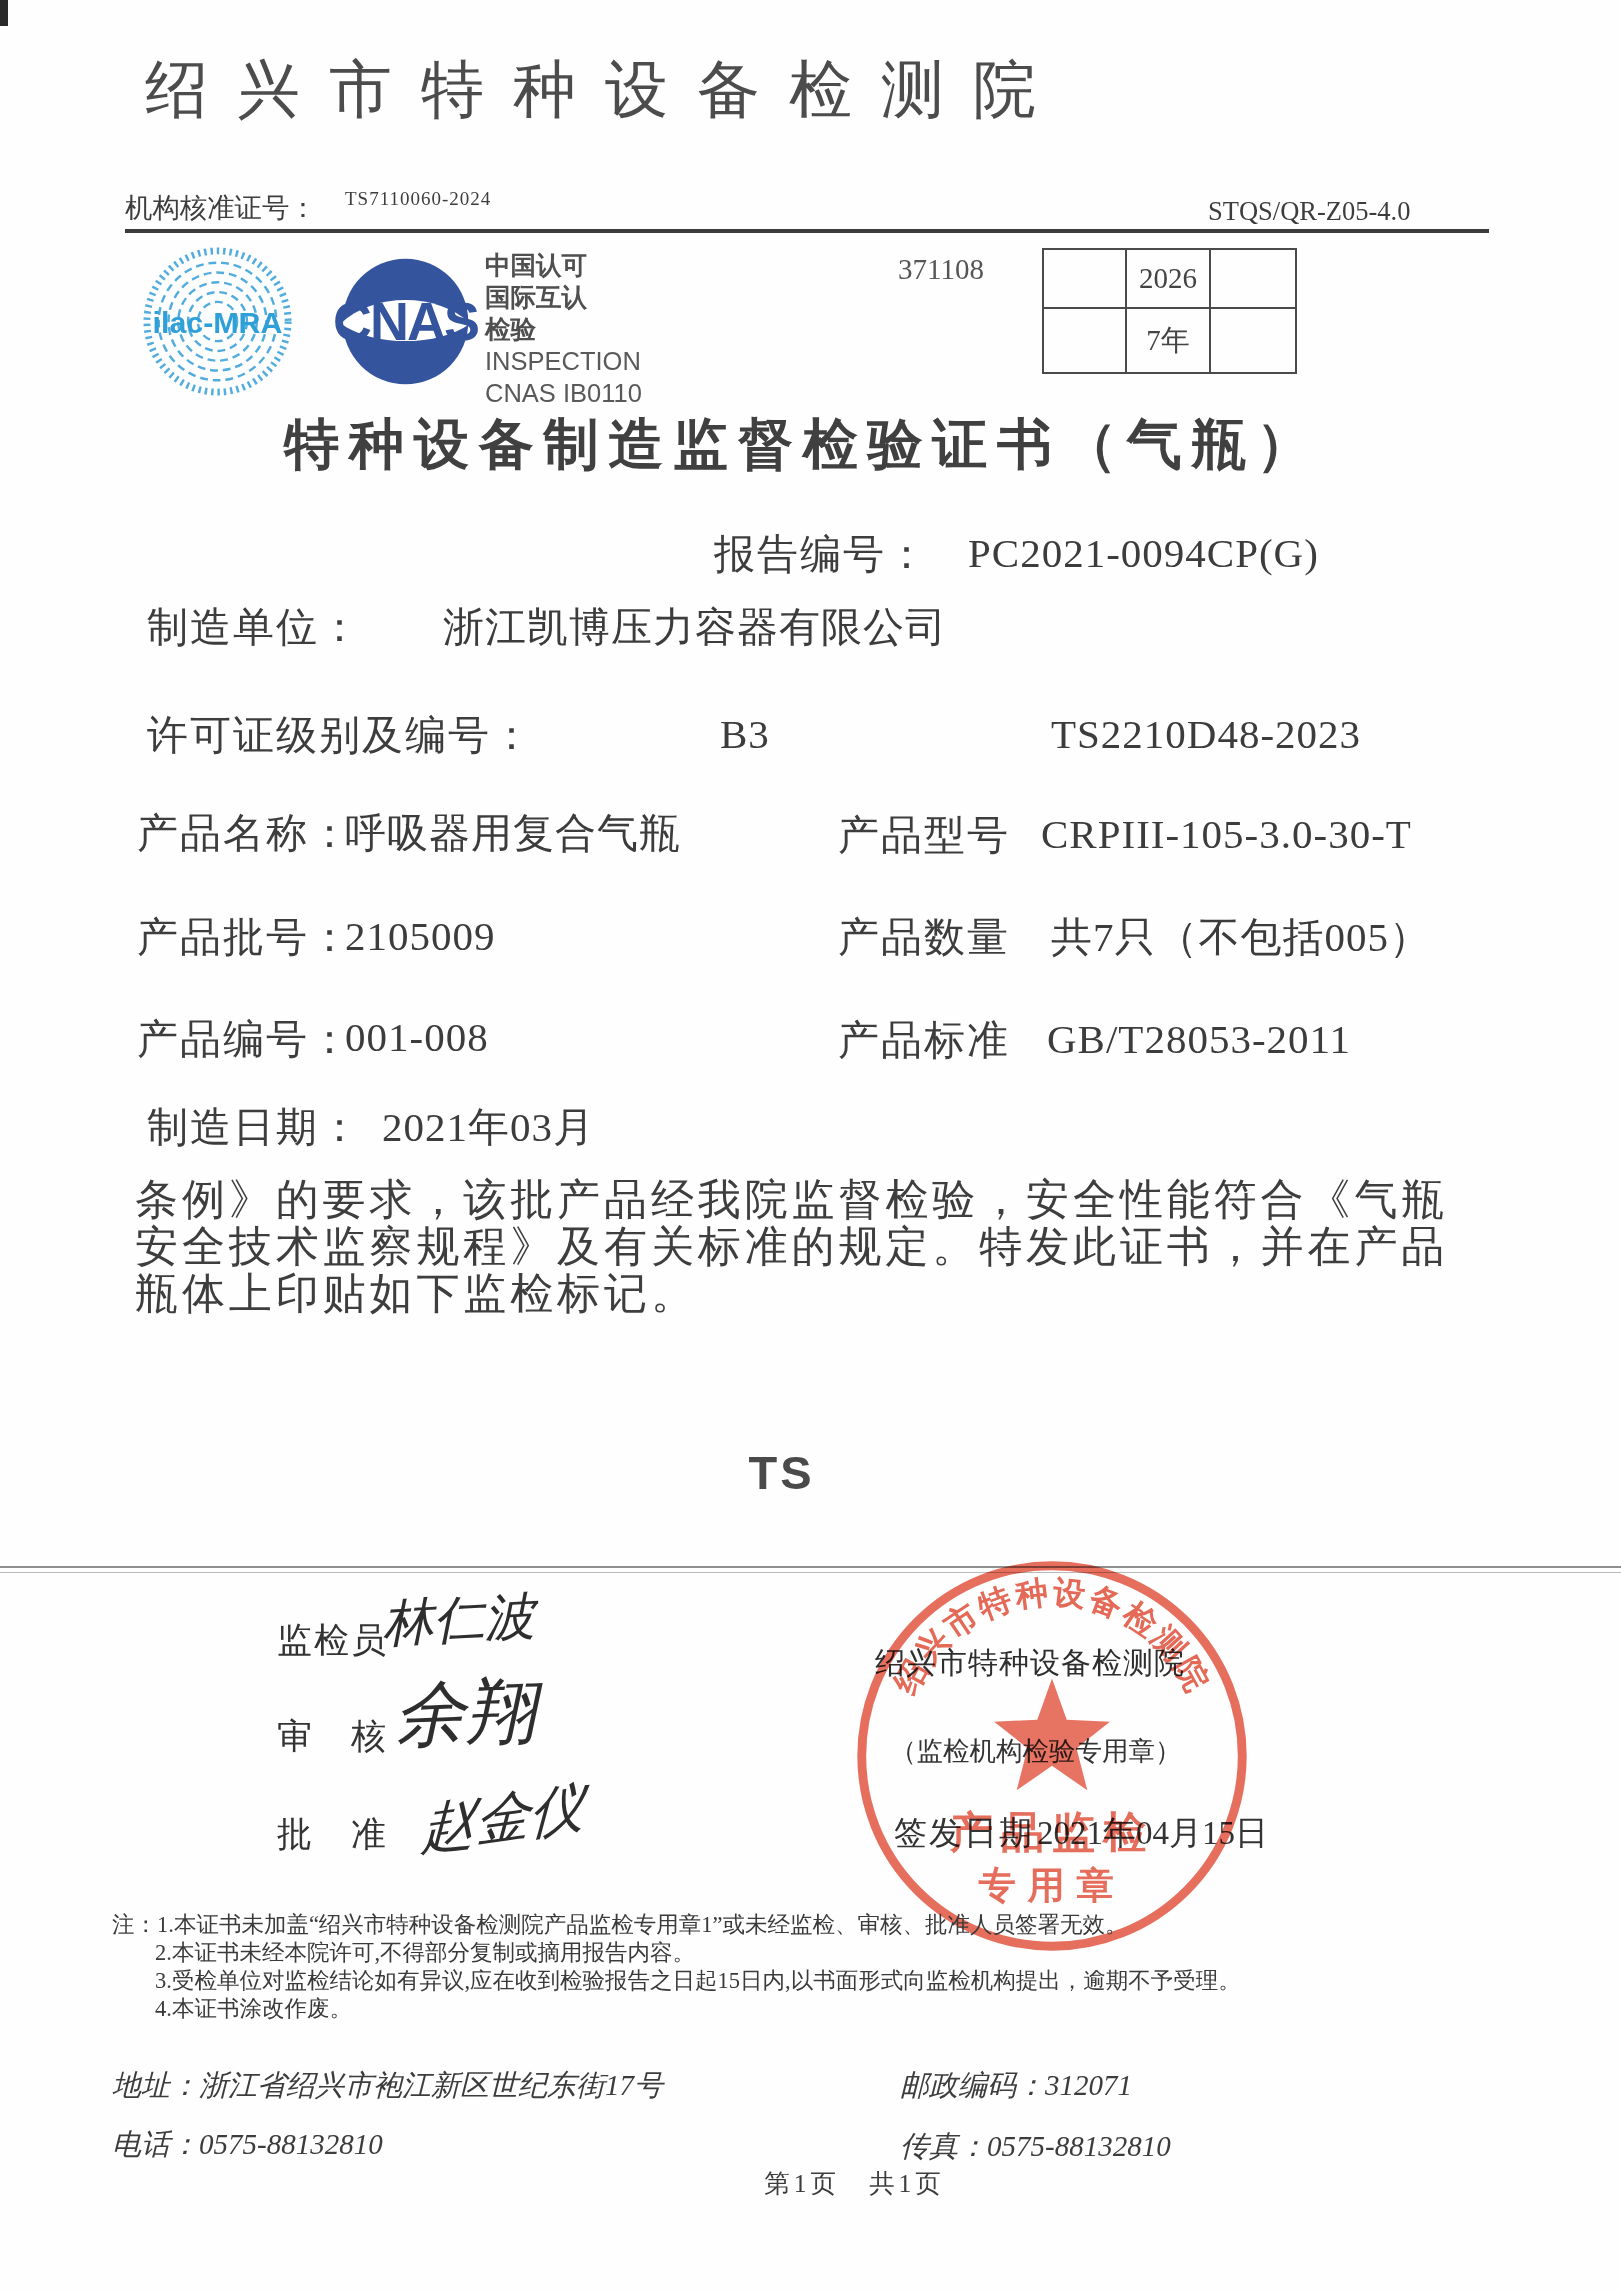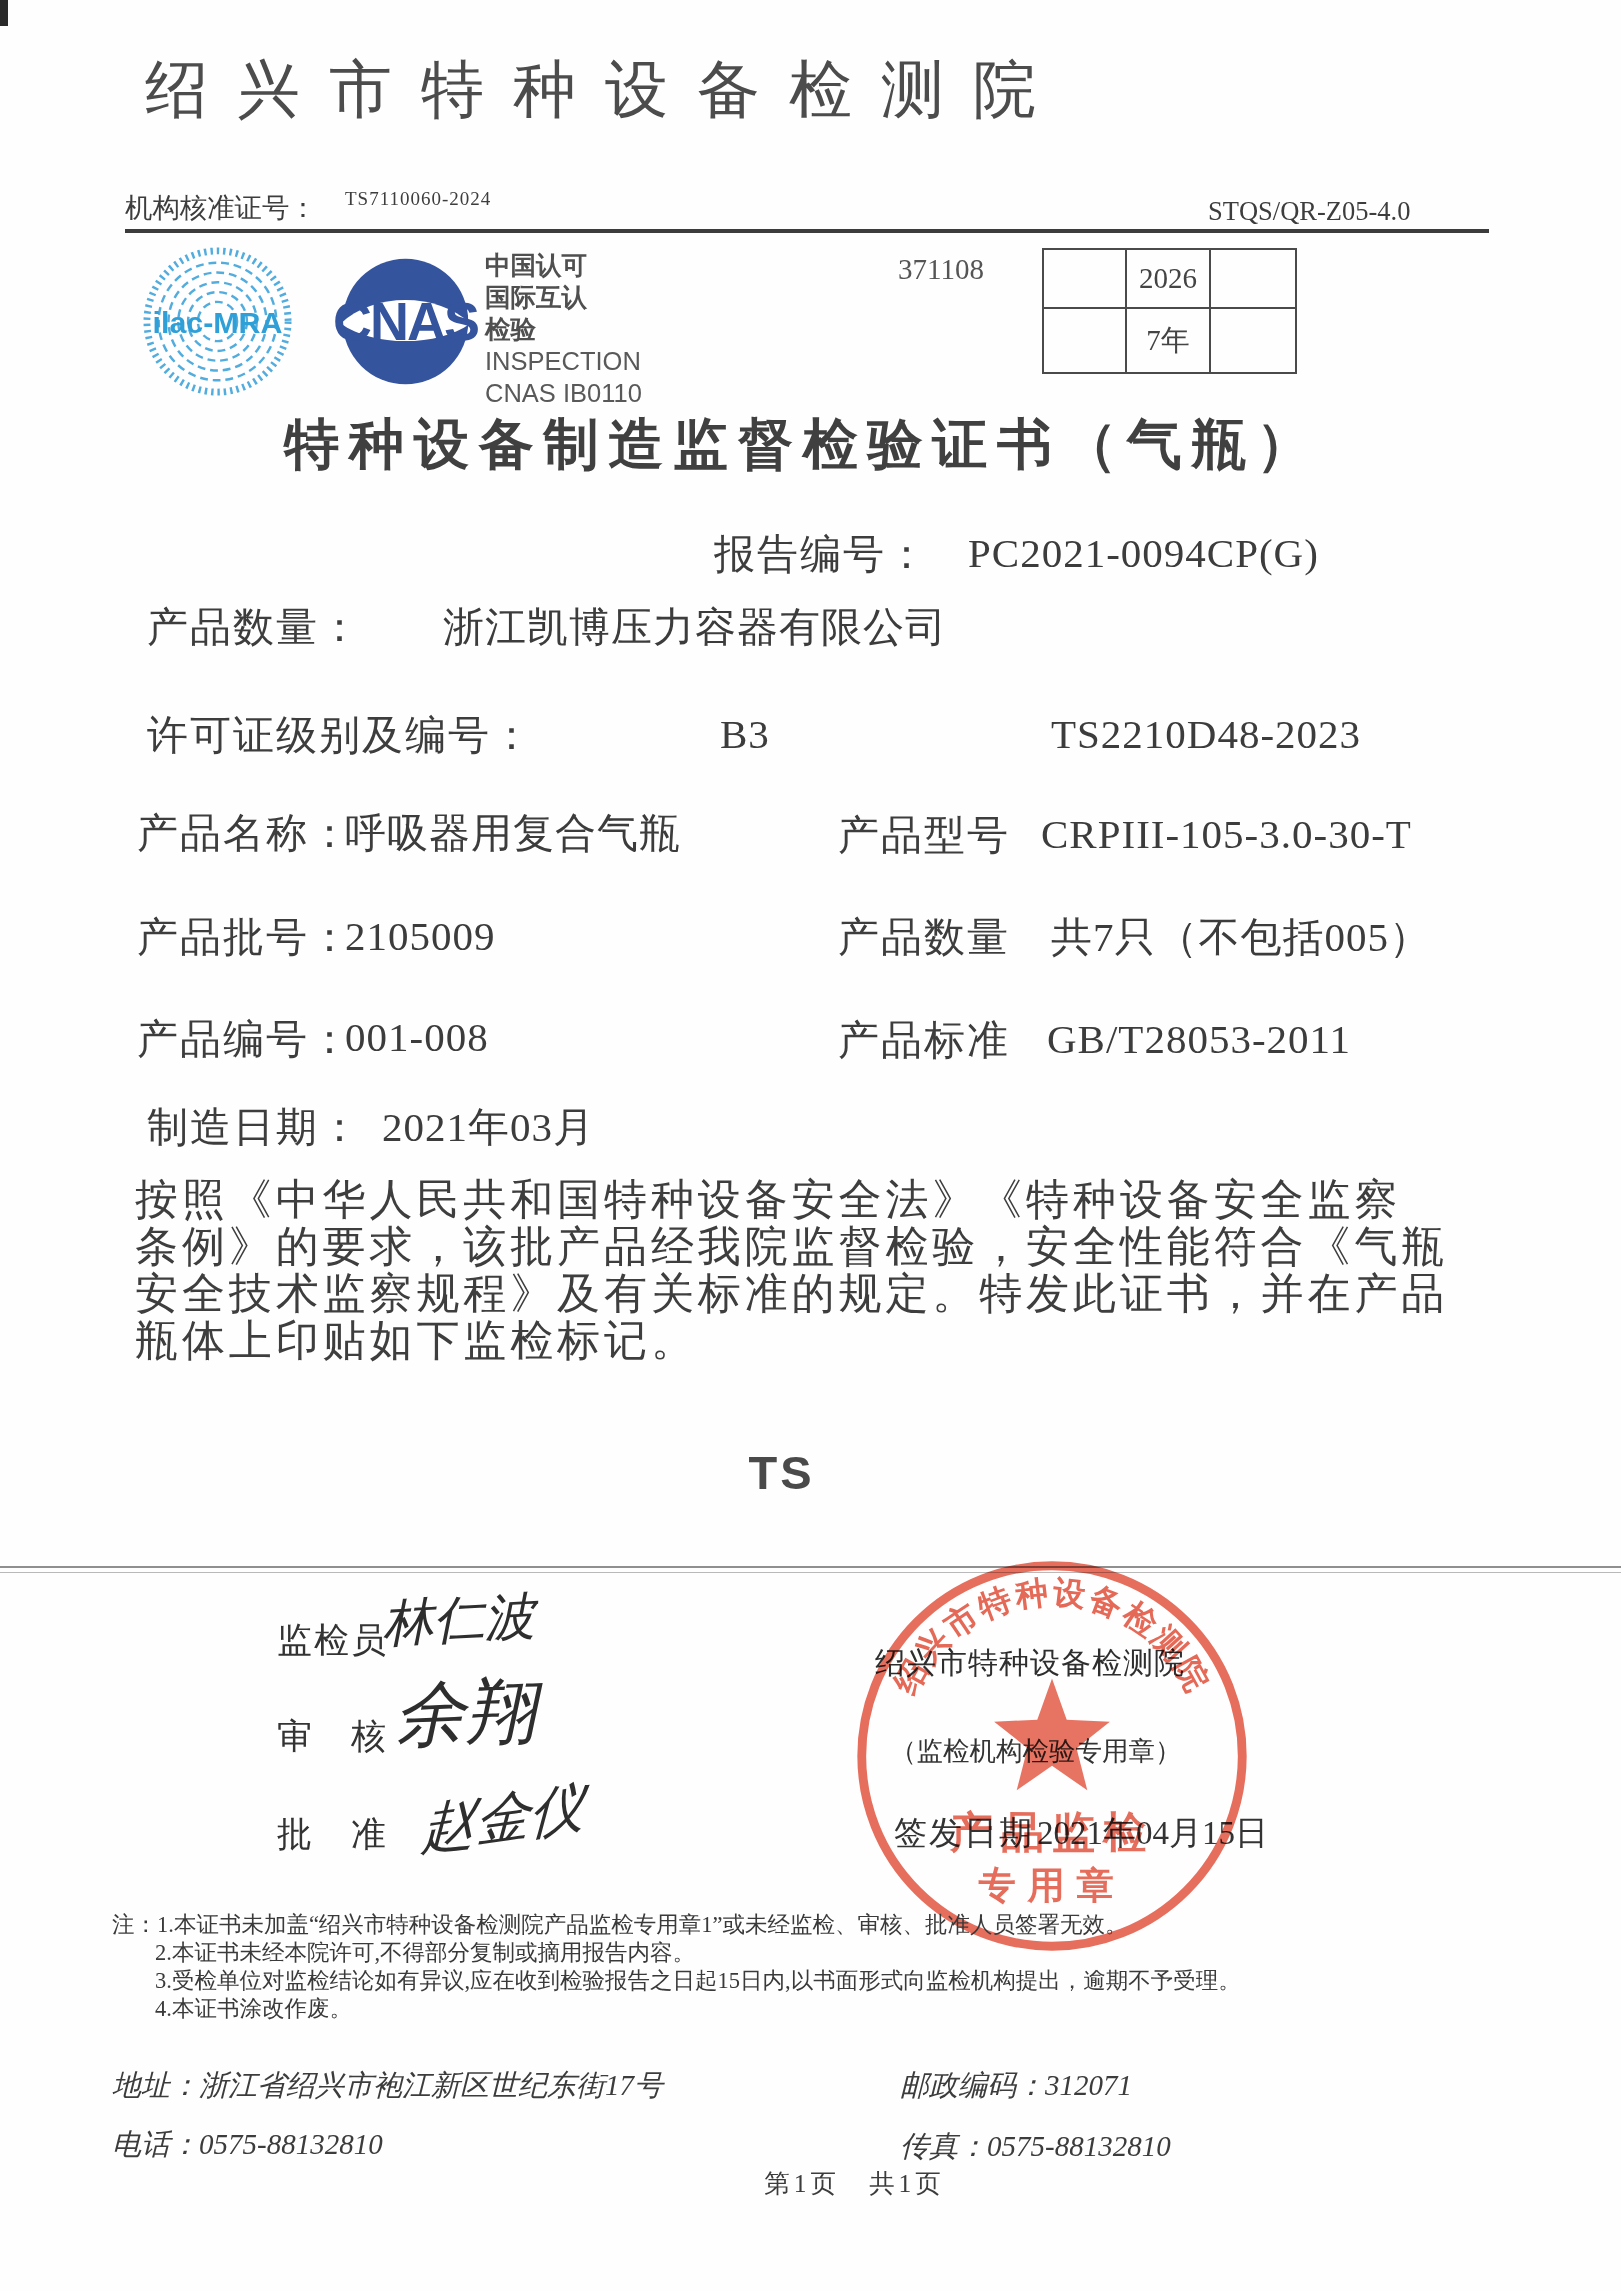--- a/index.html
+++ b/index.html
@@ -93,21 +93,21 @@
     <div class="cell"></div>
     <div class="cell">7年</div>
     <div class="cell"></div>
   </div>
 
   <div class="abs cert-title">特种设备制造监督检验证书（气瓶）</div>
 
   <span class="abs f-label" style="left:714px;top:527px;">报告编号：</span>
   <span class="abs f-value" style="left:968px;top:529px;">PC2021-0094CP(G)</span>
 
-  <span class="abs f-label" style="left:147px;top:600px;">产品数量：</span>
+  <span class="abs f-label" style="left:147px;top:600px;">制造单位：</span>
   <span class="abs f-value" style="left:443px;top:600px;">浙江凯博压力容器有限公司</span>
 
   <span class="abs f-label" style="left:147px;top:708px;">许可证级别及编号：</span>
   <span class="abs f-value" style="left:720px;top:710px;">B3</span>
   <span class="abs f-value" style="left:1051px;top:710px;">TS2210D48-2023</span>
 
   <span class="abs f-label" style="left:137px;top:806px;">产品名称：</span>
   <span class="abs f-value" style="left:345px;top:806px;">呼吸器用复合气瓶</span>
   <span class="abs f-label" style="left:838px;top:808px;">产品型号</span>
   <span class="abs f-value" style="left:1041px;top:810px;">CRPIII-105-3.0-30-T</span>
@@ -119,21 +119,20 @@
 
   <span class="abs f-label" style="left:137px;top:1012px;">产品编号：</span>
   <span class="abs f-value" style="left:345px;top:1013px;">001-008</span>
   <span class="abs f-label" style="left:838px;top:1013px;">产品标准</span>
   <span class="abs f-value" style="left:1047px;top:1015px;">GB/T28053-2011</span>
 
   <span class="abs f-label" style="left:147px;top:1100px;">制造日期：</span>
   <span class="abs f-value" style="left:382px;top:1100px;">2021年03月</span>
 
   <div class="abs statement">
-    <div>按照《中华人民共和国特种设备安全法》《特种设备安全监察</div>
     <div>条例》的要求，该批产品经我院监督检验，安全性能符合《气瓶</div>
     <div>安全技术监察规程》及有关标准的规定。特发此证书，并在产品</div>
     <div>瓶体上印贴如下监检标记。</div>
   </div>
 
   <div class="abs ts-mark">TS</div>
 
   <div class="abs mid-divider"></div>
 
   <span class="abs sig-label" style="left:277px;top:1617px;">监检员</span>

